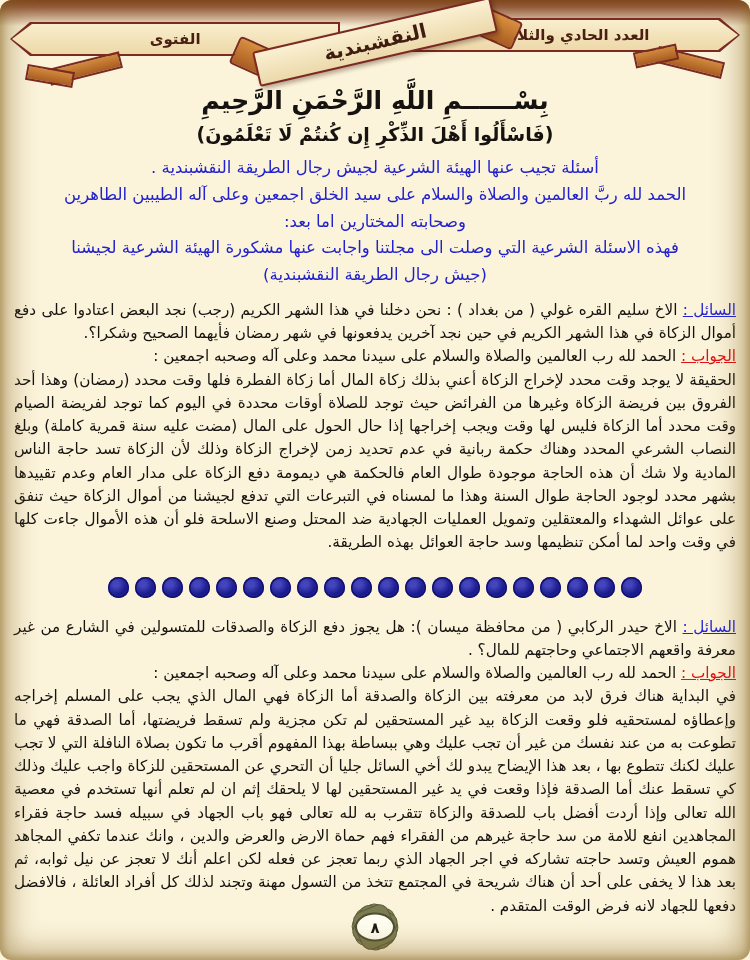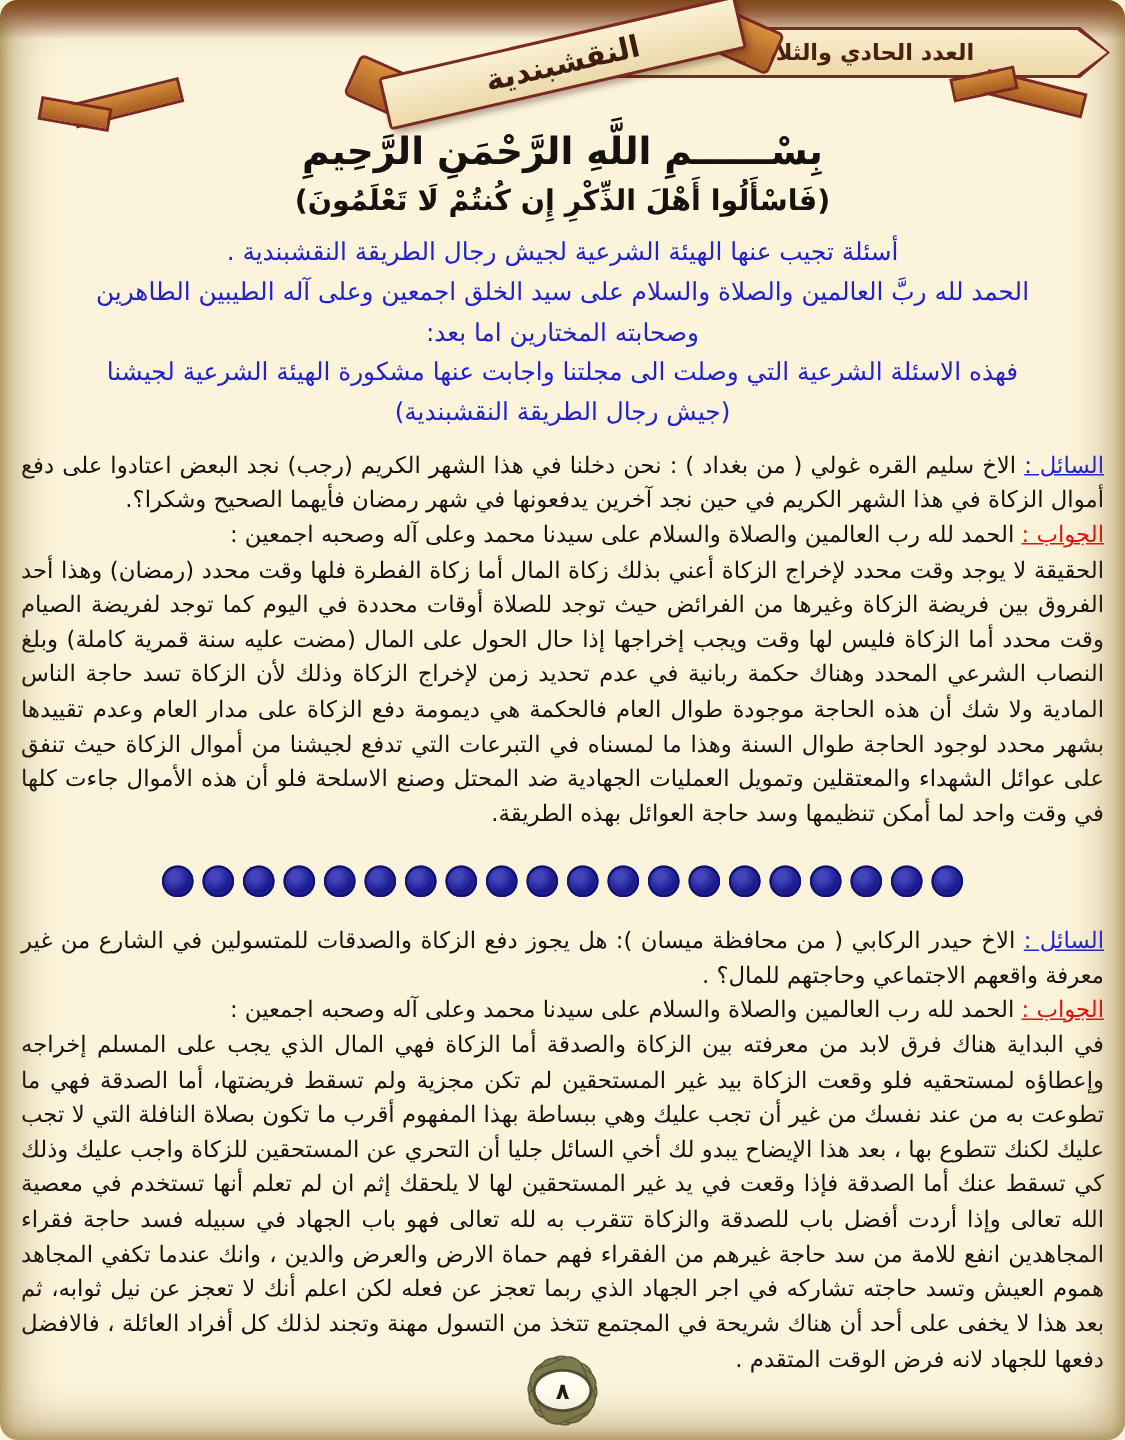--- a/index.html
+++ b/index.html
@@ -94,20 +94,24 @@
 </head>
 <body>
 
 <div class="page">
 
   <div class="banner">
     <div class="ribbon ribbon-right">
       <div class="shape"></div>
       <div class="inner">العدد الحادي والثلاثون</div>
     </div>
+    <div class="ribbon ribbon-left">
+      <div class="shape"></div>
+      <div class="inner">الفتوى</div>
+    </div>
     <div class="tail tail-r1"></div>
     <div class="tail tail-r2"></div>
     <div class="tail tail-l1"></div>
     <div class="tail tail-l2"></div>
     <div class="scroll-wrap">
       <div class="fold fold-a"></div>
       <div class="fold fold-b"></div>
       <div class="scroll">
         <div class="face">النقشبندية</div>
       </div>

